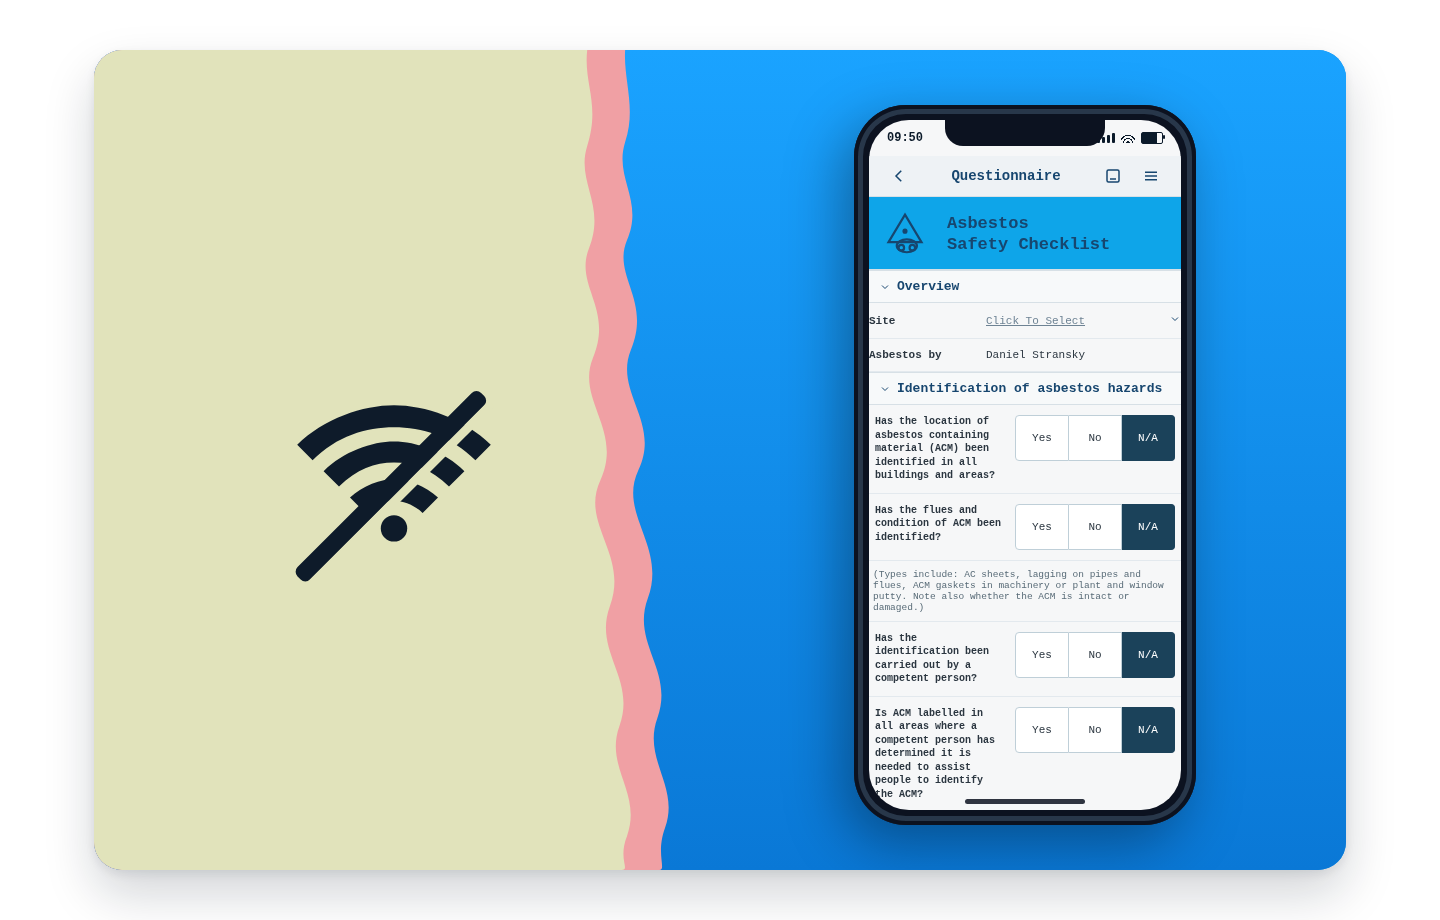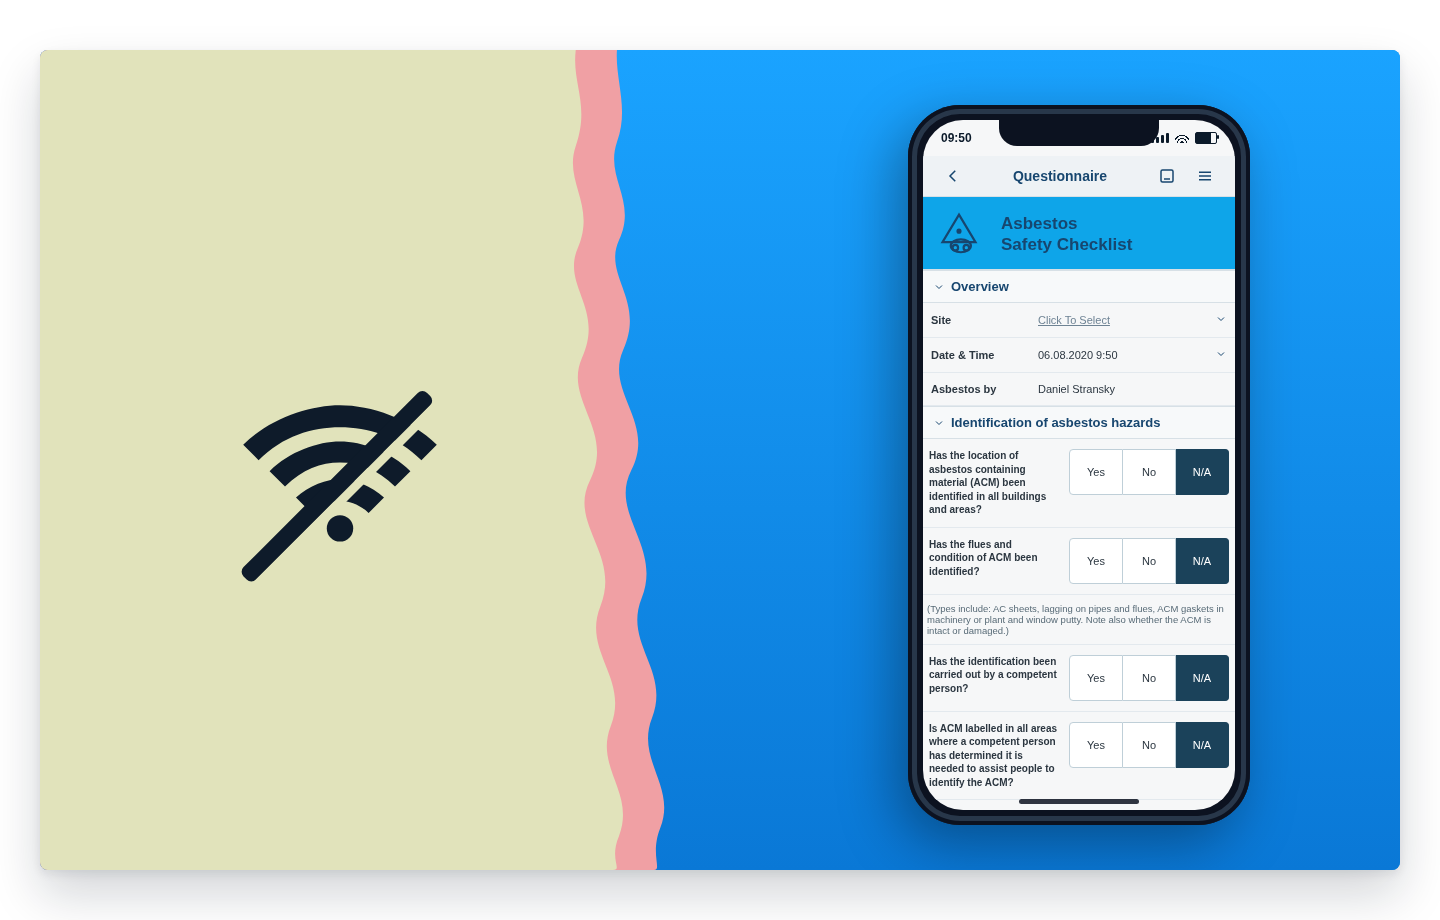--- a/index.html
+++ b/index.html
@@ -10,23 +10,24 @@
     --brand:#17466f;
     --brand-dark:#163952;
     --steel:#5e7a93;
     --panel:#edf0f2;
     --line:#bfcfd8;
     --na:#1b425a;
   }
   html,body{margin:0;height:100%;background:#fff;font-family:-apple-system,Segoe UI,Helvetica,Arial,sans-serif;}
   .stage{width:1440px;height:920px;margin:0 auto;display:flex;align-items:center;justify-content:center;}
   .card{
-    position:relative;width:1360px;height:820px;border-radius:8px;overflow:hidden;
+    position:relative;width:1252px;height:820px;border-radius:28px;overflow:hidden;
     box-shadow:0 24px 50px rgba(10,20,40,.18), 0 4px 10px rgba(10,20,40,.08);
     background:var(--blue-bg);
+    font-family:Liberation Mono, monospace;
   }
   
   .split-svg{position:absolute;inset:0;width:100%;height:100%;display:block;}
   
   .nowifi-wrap{
     position:absolute;left:190px;top:320px;width:220px;height:220px;
     display:flex;align-items:center;justify-content:center;
   }
   .nowifi-wrap svg{width:100%;height:100%;}
 
@@ -76,21 +77,21 @@
 
   
   .hdr{background:#0ea5e9;padding:14px 14px;display:flex;gap:20px;align-items:flex-end;border-bottom:1px solid #d7e0e6}
   .hdr .logo{width:44px;height:44px;border-radius:6px;display:inline-flex;align-items:center;justify-content:center}
   .hdr h1{margin:0;font-size:17px;line-height:1.2;color:var(--brand);font-weight:800}
   .hdr h1 small{display:block;font-size:17px;font-weight:800}
 
   
   .section-title{display:flex;align-items:center;gap:6px;padding:8px 10px;border-top:1px solid #d7e0e6;border-bottom:1px solid #d7e0e6;color:var(--brand);font-weight:800;font-size:13px;background:#f7f9fa}
   .section-title .chev{width:12px;height:12px}
-  .kv{display:flex;align-items:center;gap:15px;padding:10px 8px;border-bottom:1px solid #e3e9ee;font-size:11px;color:#33454f}
+  .kv{display:flex;align-items:center;gap:25px;padding:10px 0;border-bottom:1px solid #e3e9ee;font-size:11px;color:#33454f}
   .kv .label{width:92px;color:#2b3640;font-weight:700}
   .kv .value{flex:1;color:#2b3640}
   .kv .placeholder{color:#6e8394;text-decoration:underline}
   .kv .chev{margin-left:auto}
 
   .q{display:flex;gap:10px;padding:10px 6px;border-bottom:1px solid #e3e9ee}
   .q .qtext{flex:1;font-size:10px;line-height:1.35;color:#2b3640;font-weight:700}
   .opts{display:flex}
   .opt{width:52px;height:44px;border:1px solid var(--line);display:flex;align-items:center;justify-content:center;font-size:11px;color:#2b3640;background:#fff}
   .opt+.opt{border-left:none}
@@ -228,27 +229,20 @@
         </div>
 
         <div class="kv">
           <span class="label">Site</span>
           <span class="value placeholder">Click To Select</span>
           <span class="chev"><svg viewBox="0 0 24 24">
                 <polyline points="6 9 12 15 18 9"></polyline>
               </svg></span>
         </div>
 
-        <div class="kv">
-          <span class="label">Date &amp; Time</span>
-          <span class="value">06.08.2020 9:50</span>
-          <span class="chev"><svg viewBox="0 0 24 24">
-                <polyline points="6 9 12 15 18 9"></polyline>
-              </svg></span>
-        </div>
 
         <div class="kv">
           <span class="label">Asbestos by</span>
           <span class="value">Daniel Stransky</span>
         </div>
 
         <div class="section-title">
           <span class="chev"><svg viewBox="0 0 24 24">
                 <polyline points="6 9 12 15 18 9"></polyline>
               </svg></span>

